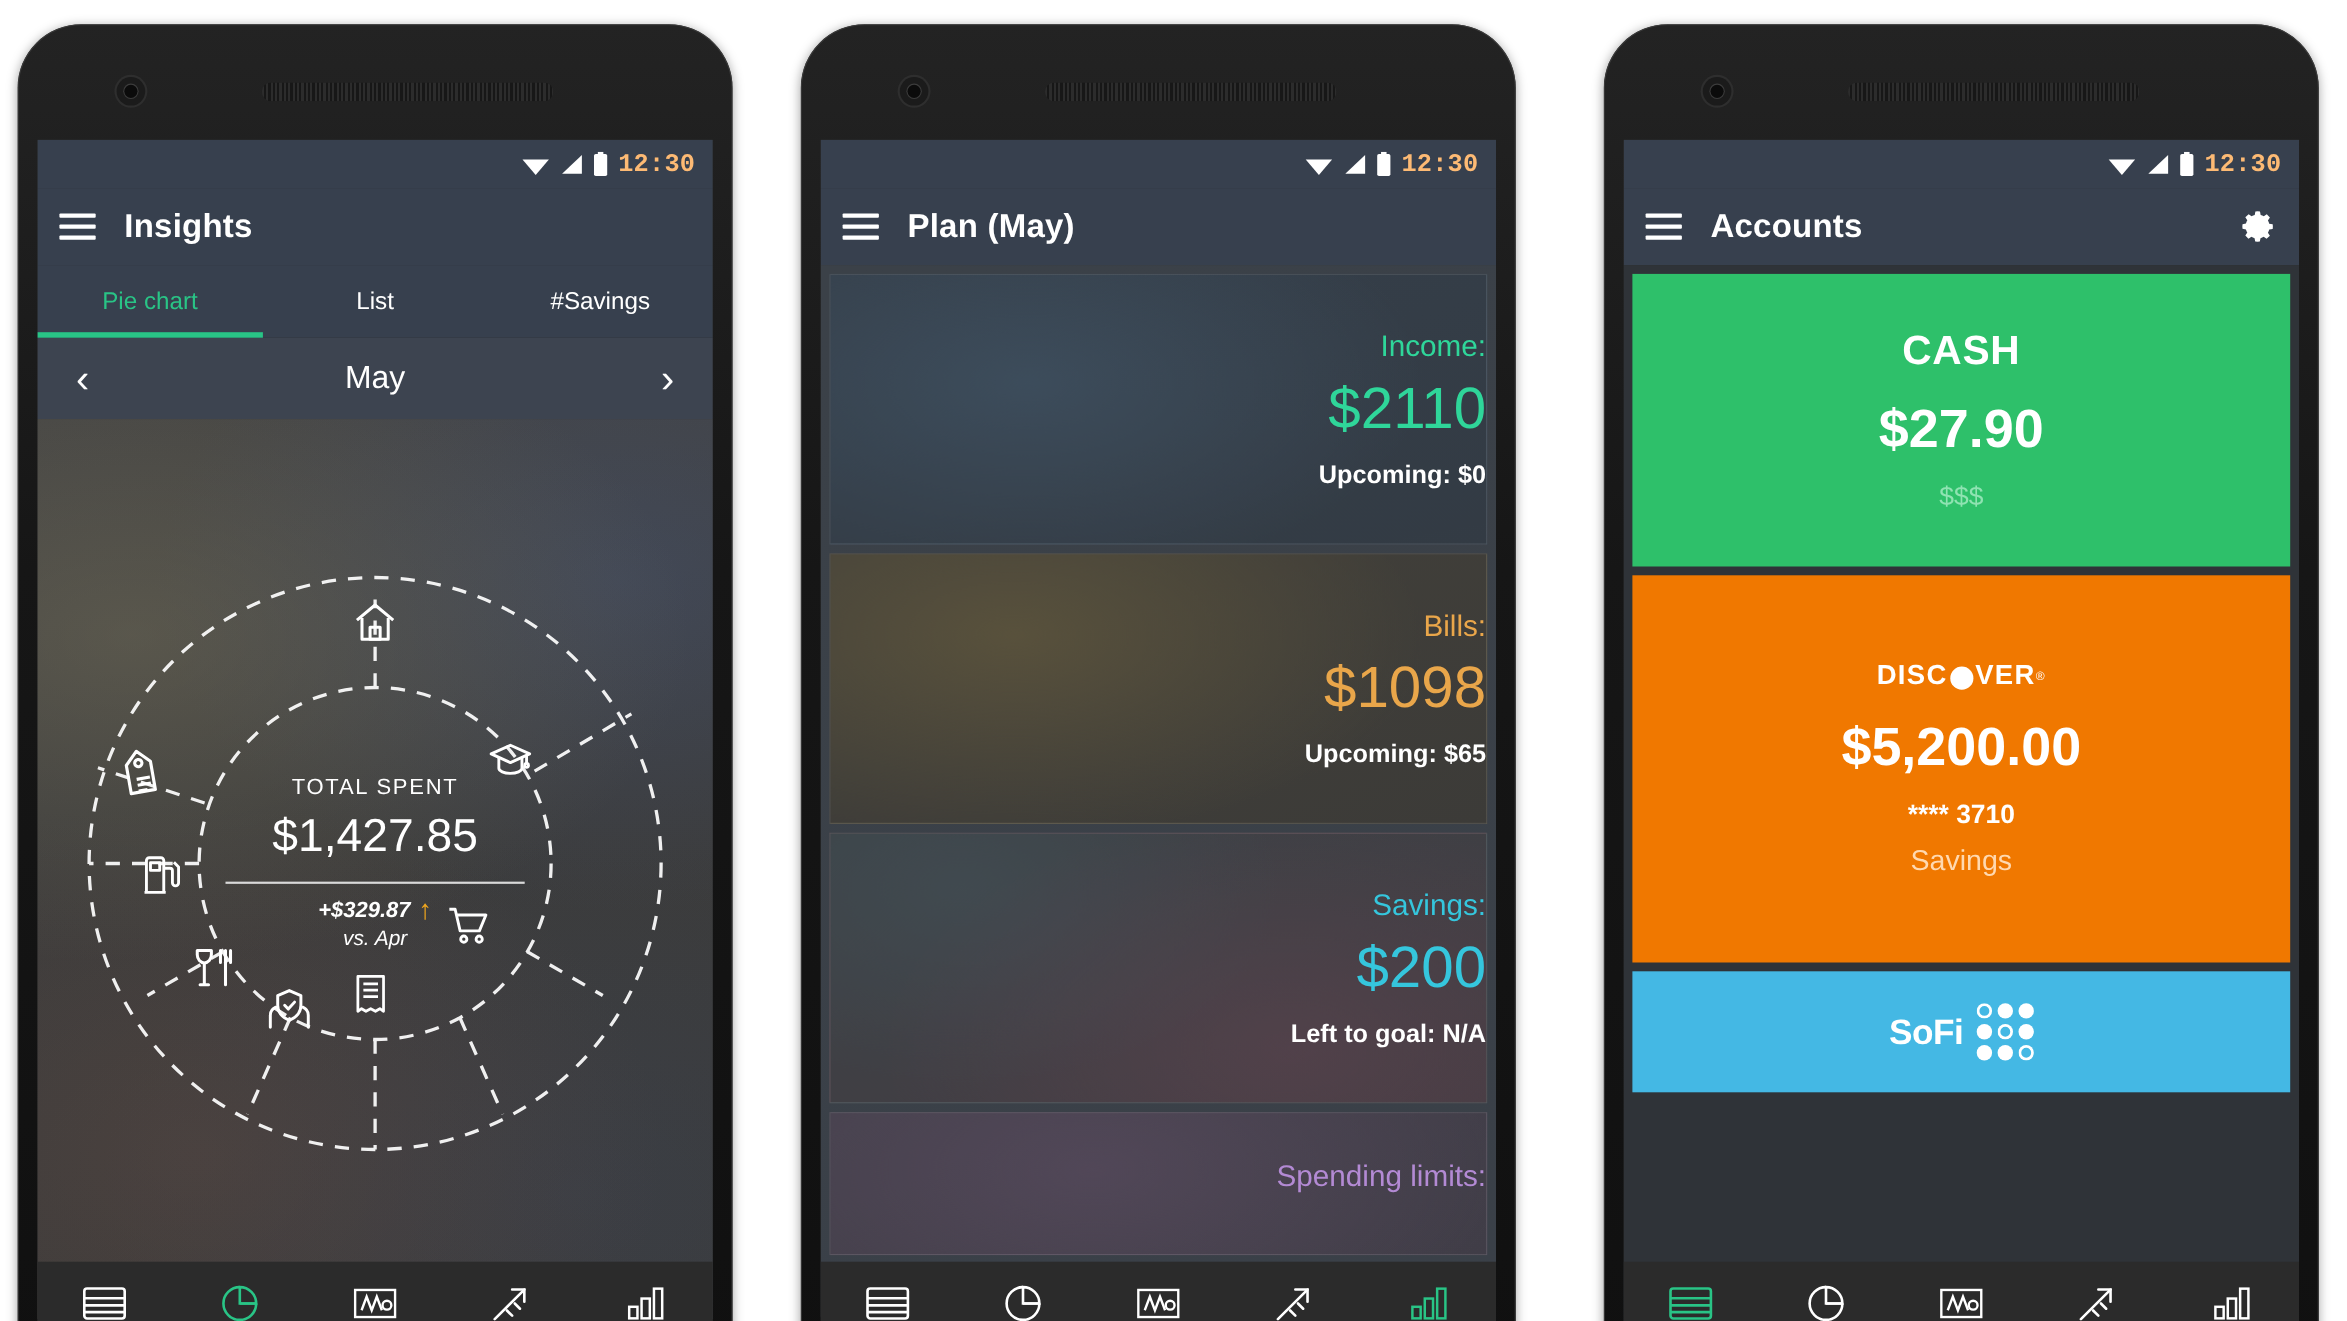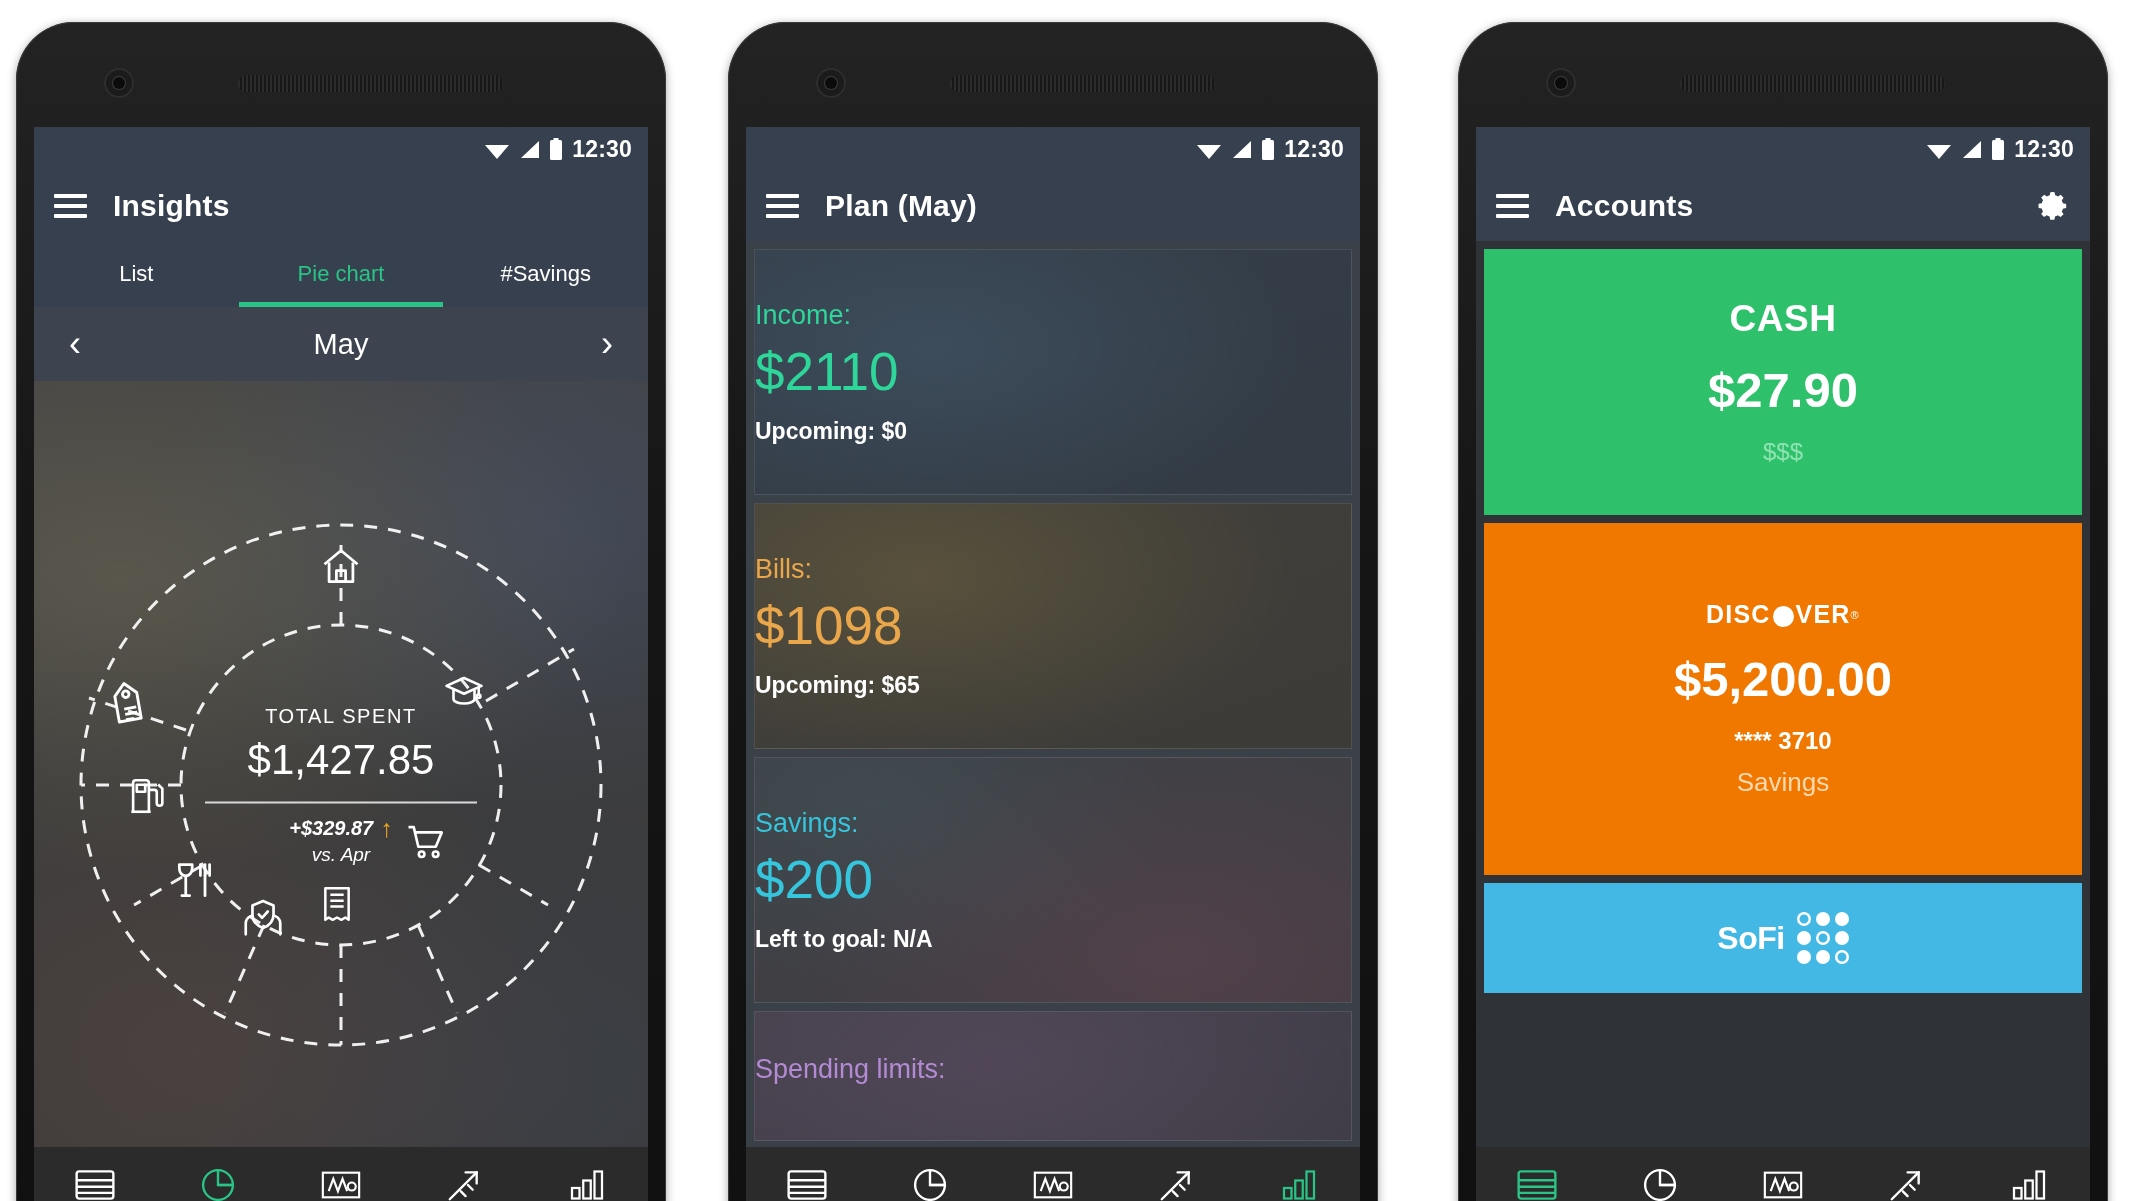--- a/index.html
+++ b/index.html
@@ -26,21 +26,21 @@
     background-image:repeating-linear-gradient(90deg,#2c2c2c 0 2px,#171717 2px 4px); }
 
   .screen { position:absolute; left:18px; top:105px; width:614px; height:1096px;
     overflow:hidden; background:#2b2b2b; }
 
   
   .statusbar { height:44px; background:#37404e; display:flex; align-items:center;
     justify-content:flex-end; padding-right:16px; gap:9px; }
   .sb-wifi { width:26px; height:19px; position:relative; }
   .sb-wifi svg, .sb-sig svg, .sb-bat svg { display:block; }
-  .sb-time { color:#ffffff; font-size:23px; font-weight:bold; letter-spacing:.2px; }
+  .sb-time { color:#fdba74; font-size:23px; font-weight:bold; letter-spacing:.2px;font-family:Liberation Mono, monospace; }
 
   
   .appbar { height:70px; background:#37404e; display:flex; align-items:center;
     padding:0 20px; gap:26px; }
   .hamburger { width:33px; height:24px; display:flex; flex-direction:column;
     justify-content:space-between; flex:0 0 auto; cursor:pointer; }
   .hamburger i { display:block; height:4px; background:#fff; border-radius:1px; }
   .appbar-title { color:#fff; font-size:30px; font-weight:bold; letter-spacing:.2px; }
   .appbar-spacer { flex:1; }
   .gear { width:36px; height:36px; cursor:pointer; }
@@ -83,21 +83,21 @@
   
   .bottomnav { position:absolute; left:0; right:0; bottom:0; height:76px;
     background:#2b2b2b; display:flex; align-items:center; }
   .navitem { flex:1; display:flex; align-items:center; justify-content:center;
     cursor:pointer; }
 
   
   .plan-scroll { position:relative; height:956px; overflow:hidden;
     background:linear-gradient(160deg,#3b4148 0%,#3a4048 100%); }
   .pcard { position:relative; margin:0 8px 8px; border:1px solid rgba(255,255,255,.10);
-    display:flex; flex-direction:column; align-items:flex-start; justify-content:center; }
+    display:flex; flex-direction:column; align-items:flex-end; justify-content:center; }
   .pcard.c1 { height:246px; margin-top:8px;
     background:
       radial-gradient(520px 260px at 30% 40%, rgba(66,86,104,.60), rgba(0,0,0,0) 70%),
       linear-gradient(160deg,#353f4a,#333b44); }
   .pcard.c2 { height:246px;
     background:
       radial-gradient(520px 260px at 28% 30%, rgba(108,96,62,.55), rgba(0,0,0,0) 72%),
       linear-gradient(160deg,#42403a,#3c3b38); }
   .pcard.c3 { height:246px;
     background:
@@ -168,25 +168,25 @@
       <div class="appbar">
         <span class="hamburger">
             <i></i>
             <i></i>
             <i></i>
           </span>
         <span class="appbar-title">Insights</span>
       </div>
 
       <div class="tabs">
+        <div class="tab active">
+            <span>Pie chart</span>
+          </div>
         <div class="tab">
             <span>List</span>
-          </div>
-        <div class="tab active">
-            <span>Pie chart</span>
           </div>
         <div class="tab">
             <span>#Savings</span>
           </div>
       </div>
 
       <div class="monthbar">
         <span class="chev">‹</span>
         <span class="mlabel">May</span>
         <span class="chev">›</span>

